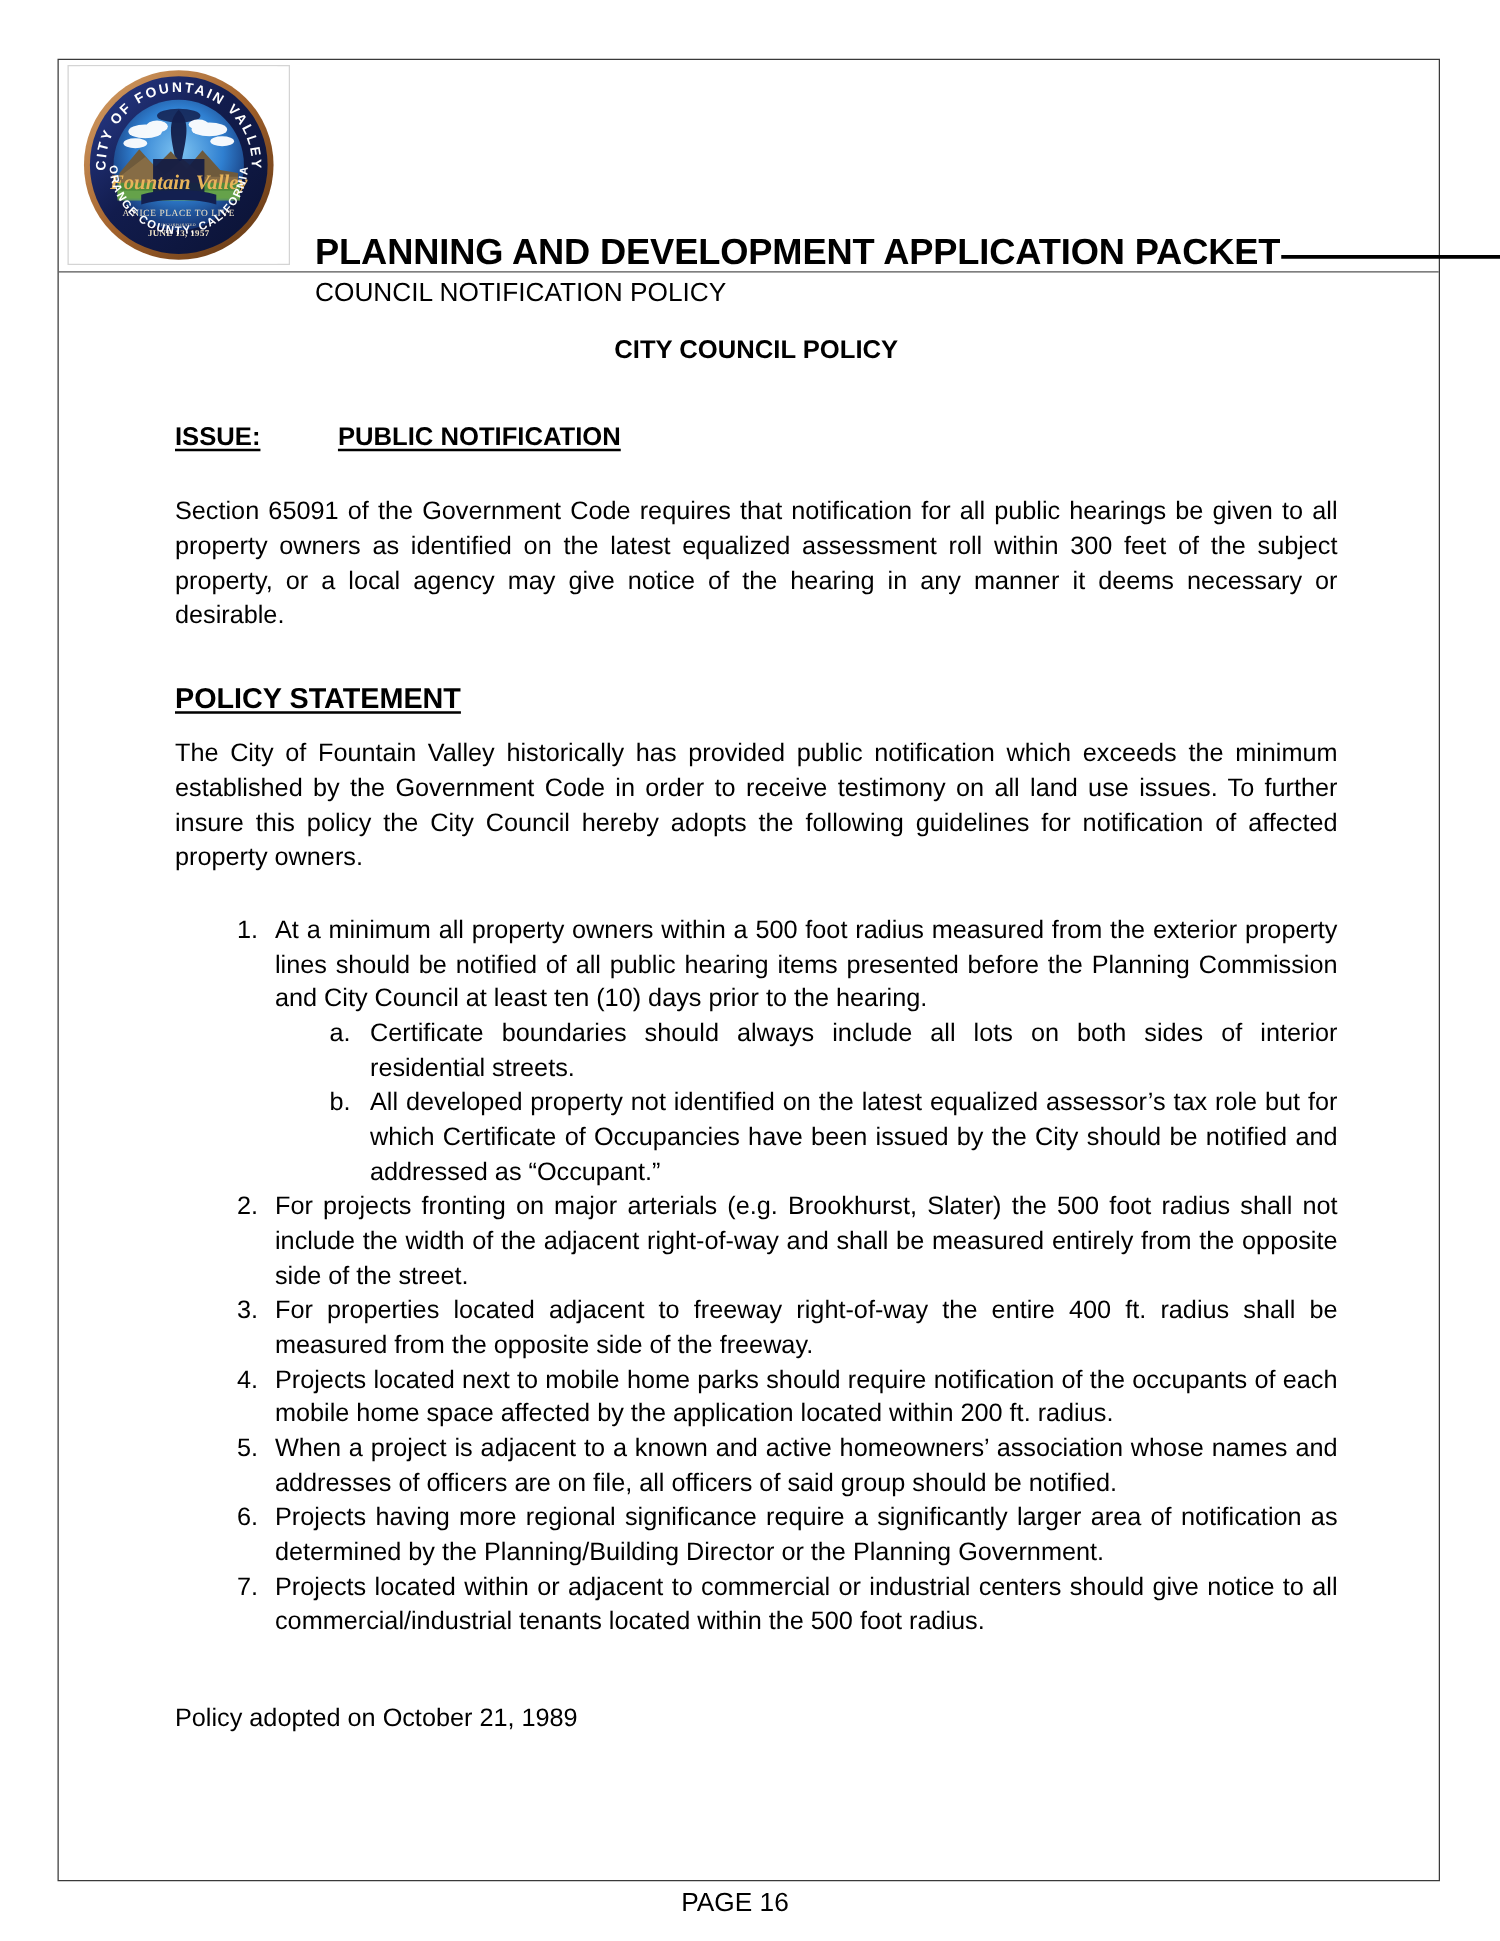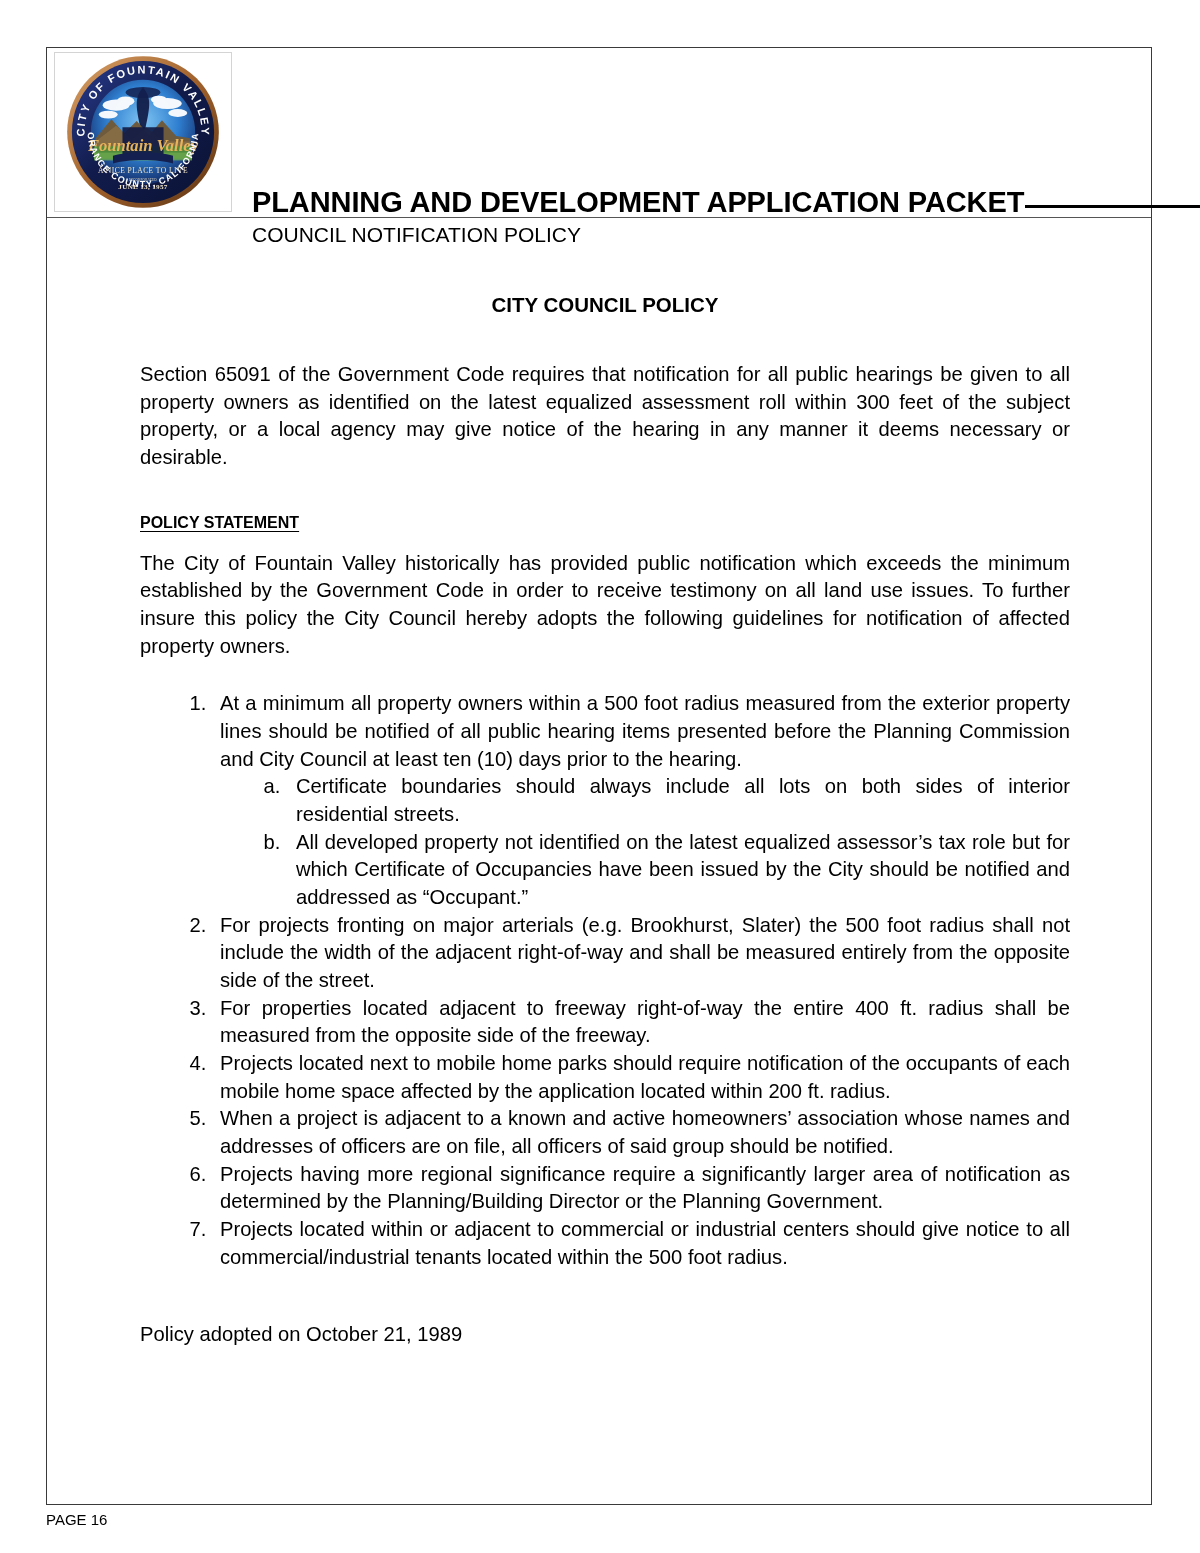--- a/index.html
+++ b/index.html
@@ -89,21 +89,21 @@
     top: 217px;
     width: 1104px;
     height: 0;
     border-top: 1px solid #555;
   }
 
   
   .content {
     position: absolute;
     left: 140px;
-    top: 291px;
+    top: 266px;
     width: 930px;
     font-size: 20.2px;
     line-height: 1.37;
   }
 
   .centered-heading {
     text-align: center;
     font-weight: bold;
     font-size: 20.5px;
     margin: 0 0 42px 0;
@@ -126,21 +126,21 @@
 
   p.para {
     margin: 0 0 36px 0;
     text-align: justify;
     text-justify: inter-word;
   }
   p.para:last-child { margin-bottom: 0; }
 
   .section-heading {
     font-weight: bold;
-    font-size: 16px;
+    font-size: 23px;
     text-decoration: underline;
     text-underline-offset: 3px;
     margin: 0 0 16px 0;
     display: inline-block;
   }
 
   ol.numbered {
     margin: 30px 0 0 0;
     padding-left: 72px;
     list-style-type: decimal;
@@ -166,22 +166,22 @@
   .tail-block { margin-top: 50px; }
   .tail-block p { margin: 0 0 32px 0; text-align: justify; }
   .tail-block p.last { margin-bottom: 0; text-align: left; }
 
   
   .footer {
     position: absolute;
     left: 46px;
     top: 1511px;
     width: 1106px;
-    text-align: left;
-    font-size: 15px;
+    text-align: center;
+    font-size: 21px;
   }
   .footer-text { padding-right: 22px; }
 </style>
 </head>
 <body>
 
 <div class="page">
 
   <div class="page-frame"></div>
 
@@ -255,20 +255,23 @@
       <div class="title-sub">COUNCIL NOTIFICATION POLICY</div>
     </div>
   </div>
 
   <div class="header-rule"></div>
 
   <div class="content">
 
     <div class="centered-heading">CITY COUNCIL POLICY</div>
 
+    <div class="issue-line">
+      <span class="issue-label">ISSUE:</span><span class="issue-value">PUBLIC NOTIFICATION</span>
+    </div>
 
     <p class="para">Section 65091 of the Government Code requires that notification for all public hearings be given to all property owners as identified on the latest equalized assessment roll within 300 feet of the subject property, or a local agency may give notice of the hearing in any manner it deems necessary or desirable.</p>
 
     <div>
       <div class="section-heading">POLICY STATEMENT</div>
       <p class="para">The City of Fountain Valley historically has provided public notification which exceeds the minimum established by the Government Code in order to receive testimony on all land use issues. To further insure this policy the City Council hereby adopts the following guidelines for notification of affected property owners.</p>
     </div>
 
     <ol class="numbered" id="guidelines-list">
         <li><span>At a minimum all property owners within a 500 foot radius measured from the exterior property lines should be notified of all public hearing items presented before the Planning Commission and City Council at least ten (10) days prior to the hearing.</span><ol class="lettered">

